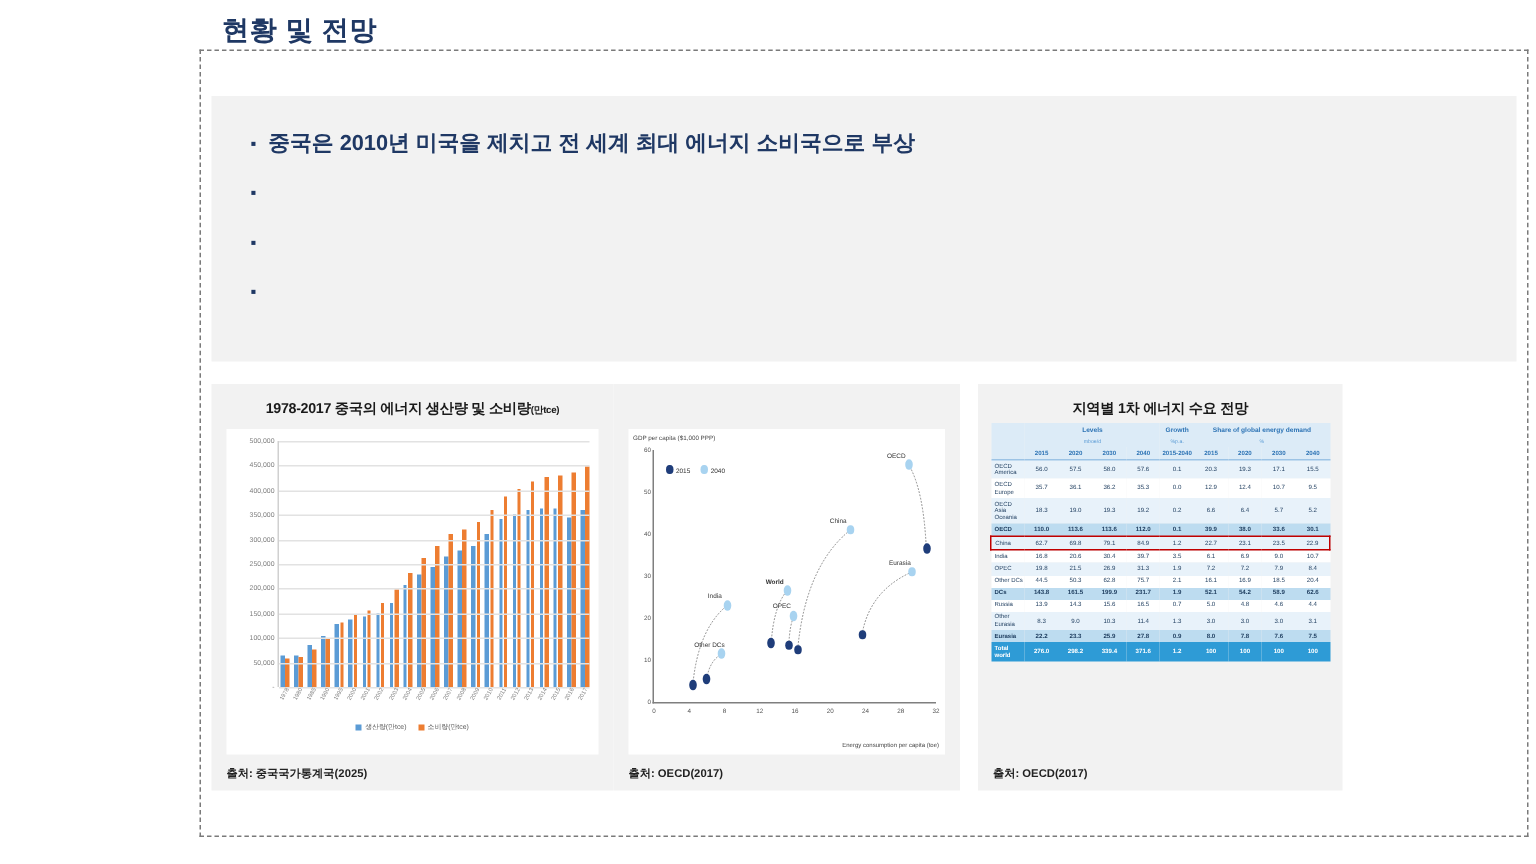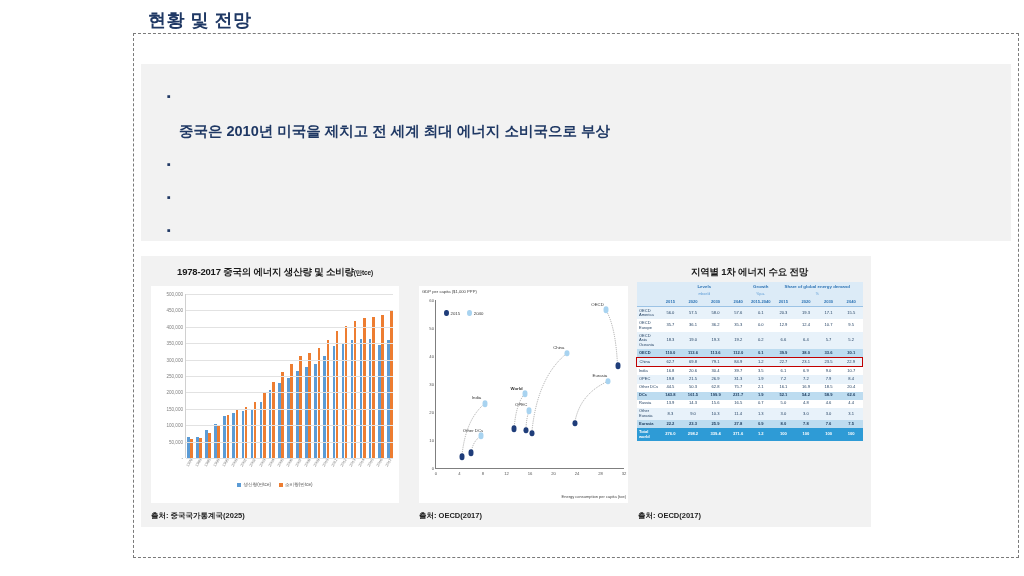--- a/index.html
+++ b/index.html
@@ -36,33 +36,32 @@
     display:flex;align-items:flex-start;
     margin-bottom:13px;
   }
   .bullet-mark{
     color:#1F3864;font-size:11px;line-height:20px;
     margin-right:8px;flex:0 0 auto;
   }
   .bullet-text{
     color:#1F3864;font-size:14.5px;font-weight:bold;
     line-height:20px;
-    margin-top:35px;
   }
   .bullet-text .cont{display:block;padding-left:2px;}
 
   
   .panel{
     position:absolute;top:256px;height:271px;
     background:#F2F2F2;
     box-sizing:border-box;
   }
   #panel-1{left:141px;width:268px;}
   #panel-2{left:409px;width:231px;}
-  #panel-3{left:628px;width:243px;}
+  #panel-3{left:652px;width:243px;}
 
   .panel-title{
     text-align:center;
     font-size:9.5px;font-weight:bold;color:#1a1a1a;
     padding-top:10px;
     letter-spacing:-.2px;
   }
   .panel-title .unit{font-size:6.5px;font-weight:bold;}
   .panel-source{
     position:absolute;bottom:6px;left:10px;

